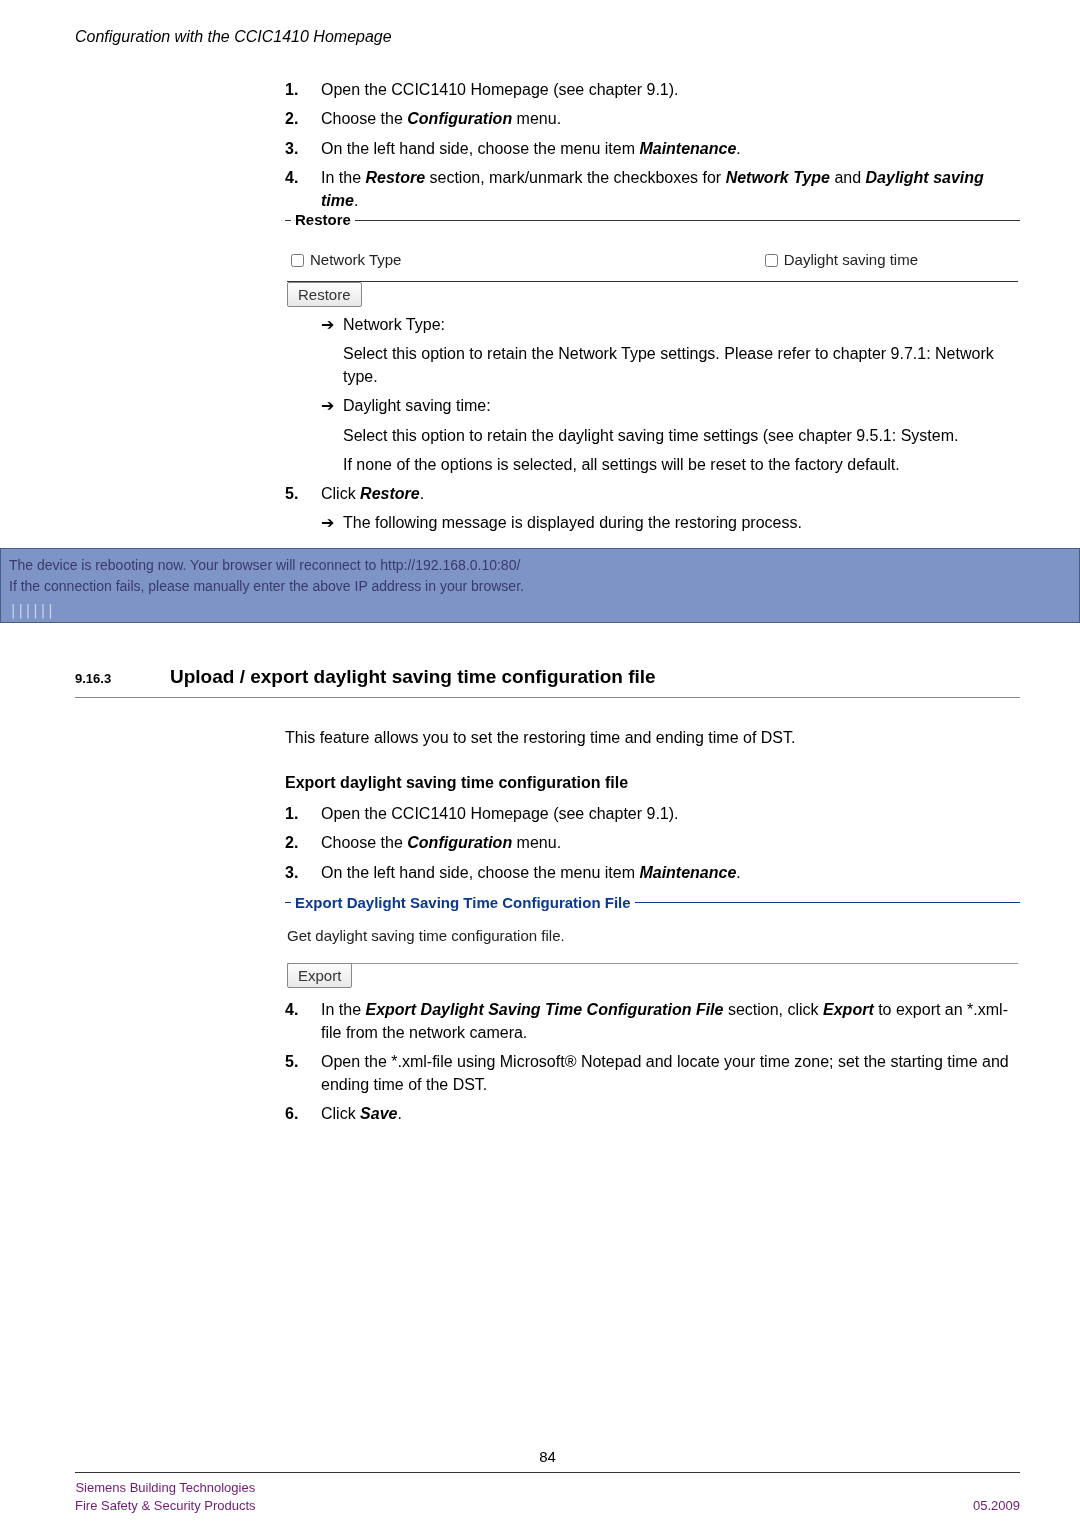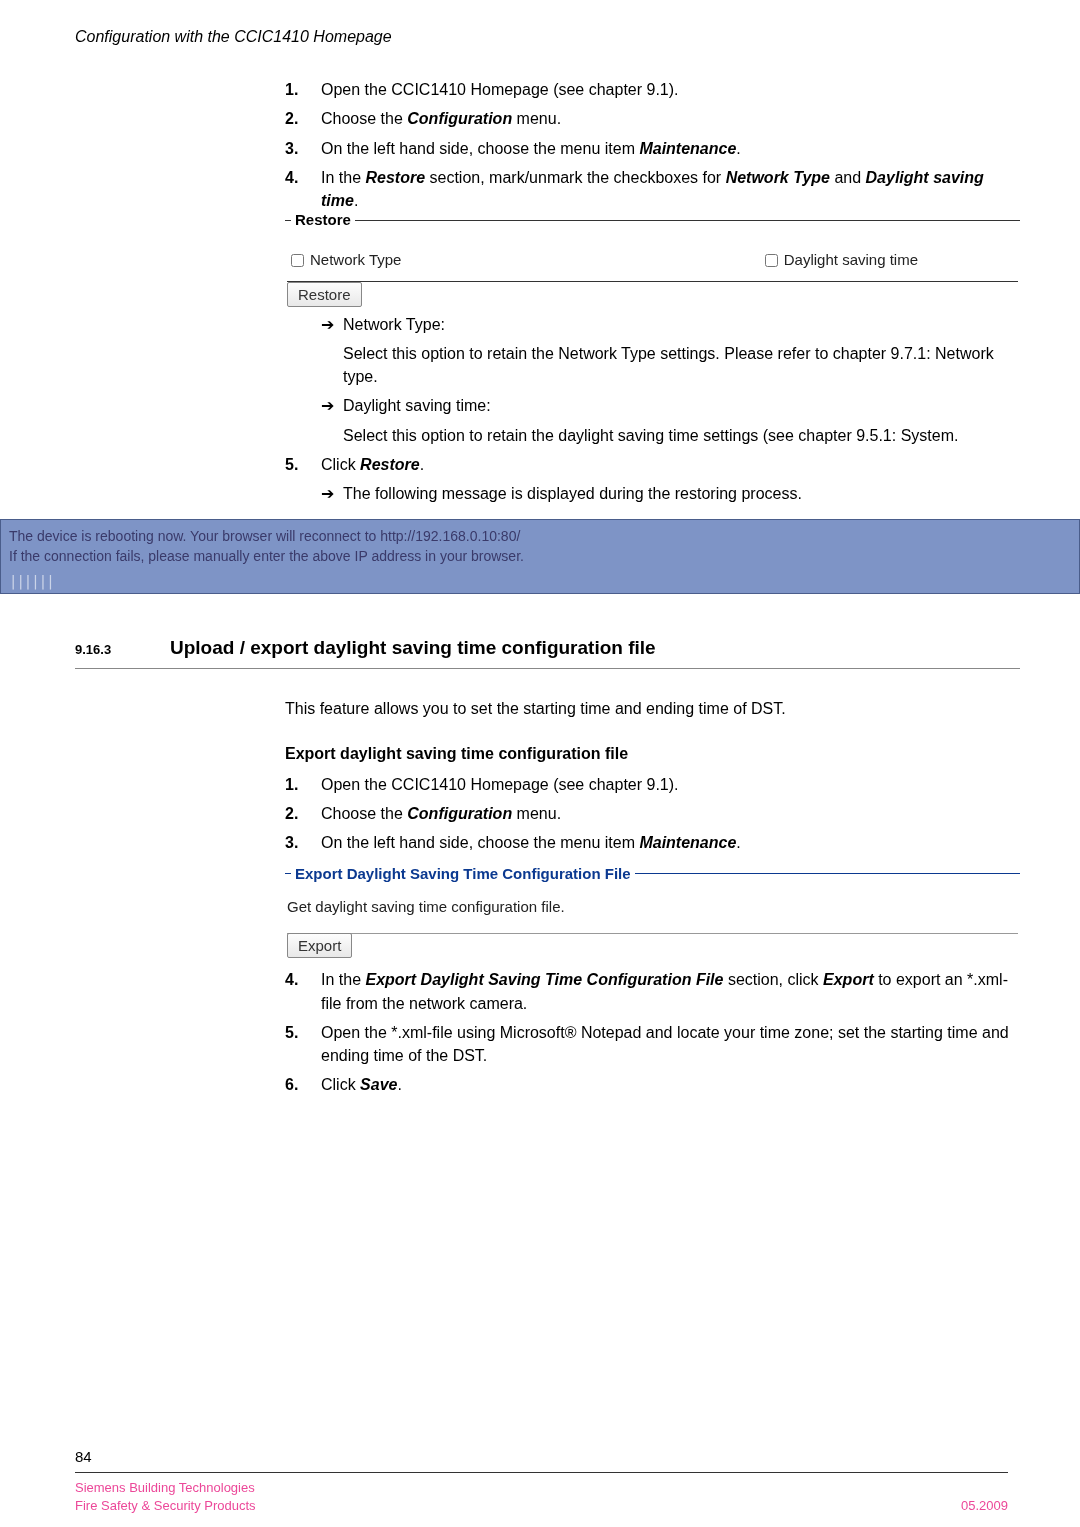--- a/index.html
+++ b/index.html
@@ -190,25 +190,26 @@
     padding: 22px 2px 0 2px;
   }
   .hr2 { border-top:1px solid #999; margin-top:16px;}
   .btn2-row { margin-top:-1px;}
 
   
   .footer {
     position: absolute;
     bottom: 12px;
     left: 75px;
-    right: 72px;
+    right: 60px;
+    text-align: center;
   }
   .footer .pnum { font-size: 15px; margin-bottom:4px; }
   .footer .fhr { border-top:1px solid #333; margin-bottom:6px;}
-  .footer .frow { display:flex; justify-content: space-between; font-size:13px; color:#ec4899;}
+  .footer .frow { display:flex; justify-content: space-between; font-size:13px; color:#701a75;}
   .footer .fcol { line-height:1.4;}
 </style>
 </head>
 <body>
 
 <div class="page">
   <div class="running-header">Configuration with the CCIC1410 Homepage</div>
 
   <div class="indent-block">
     <ol class="steps">
@@ -256,20 +257,21 @@
     </div>
 
     <ul class="sub-bullets">
       <li><span>Network Type:</span></li>
     </ul>
     <div class="sub-indent">Select this option to retain the Network Type settings. Please refer to chapter 9.7.1: Network type.</div>
     <ul class="sub-bullets">
       <li><span>Daylight saving time:</span></li>
     </ul>
     <div class="sub-indent">Select this option to retain the daylight saving time settings (see chapter 9.5.1: System.</div>
+    <div class="sub-indent">If none of the options is selected, all settings will be reset to the factory default.</div>
 
     <ol class="steps">
       <li>
         <span class="num">5.</span>
         <span class="txt">
           <span>Click </span><span class="bolditalic">Restore</span><span>.</span>
         </span>
       </li>
     </ol>
     <ul class="sub-bullets">
@@ -282,21 +284,21 @@
     <div>If the connection fails, please manually enter the above IP address in your browser.</div>
     <div class="progress">||||||</div>
   </div>
 
   <div class="section-row">
     <span class="secnum">9.16.3</span>
     <span class="sectitle">Upload / export daylight saving time configuration file</span>
   </div>
   <hr class="under-hr">
 
-  <div class="intro-para">This feature allows you to set the starting time and ending time of DST.</div>
+  <div class="intro-para">This feature allows you to set the restoring time and ending time of DST.</div>
 
   <div class="subheading">Export daylight saving time configuration file</div>
 
   <div class="indent-block">
     <ol class="steps">
       <li>
         <span class="num">1.</span>
         <span class="txt">Open the CCIC1410 Homepage (see chapter 9.1).</span>
       </li>
       <li>

